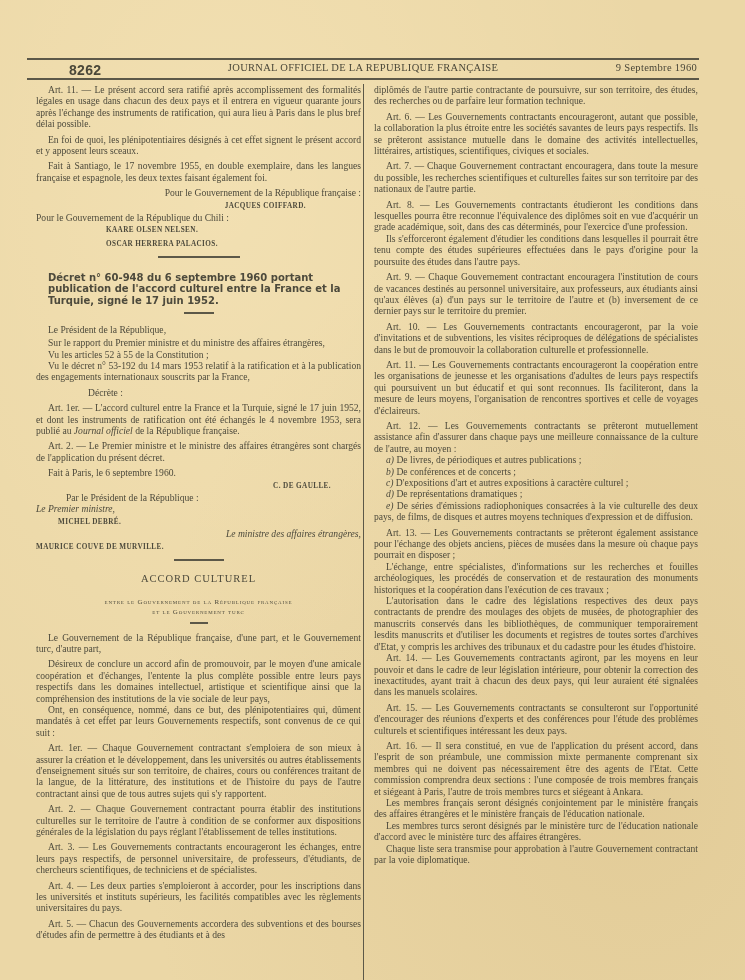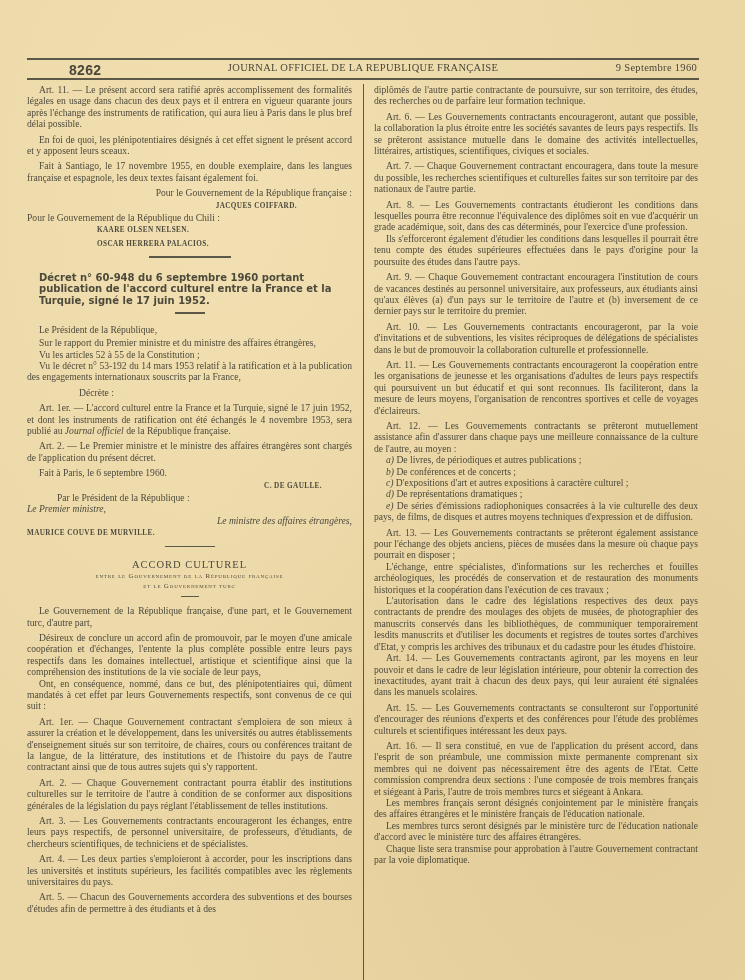--- a/index.html
+++ b/index.html
@@ -9,33 +9,33 @@
     radial-gradient(ellipse at 30% 20%, rgba(255,240,200,0.35), rgba(0,0,0,0) 60%),
     radial-gradient(ellipse at 85% 80%, rgba(200,170,110,0.25), rgba(0,0,0,0) 55%),
     #ebd7a6;}
   .rule{position:absolute;left:27px;width:672px;height:2px;background:#5c5848;}
   .header{position:absolute;left:27px;width:672px;top:62px;height:14px;font-size:10.5px;
     letter-spacing:0.3px;color:#4a4739;}
   .header .pg{position:absolute;left:2px;top:0;font-family:"Liberation Sans",sans-serif;font-weight:bold;font-size:14px;padding-left:40px;}
   .header .title{position:absolute;left:0;right:0;text-align:center;top:0;font-size:10.5px;}
   .header .date{position:absolute;right:2px;top:0;}
   .col{position:absolute;top:84px;font-size:9.6px;line-height:11.4px;text-align:justify;}
-  .colL{left:27px;width:325px;}
+  .colL{left:36px;width:325px;}
   .colR{left:374px;width:324px;}
   .divider{position:absolute;left:363px;top:84px;width:1px;height:896px;background:#5c5848;}
   p{margin:0 0 4px 0;text-indent:12px;}
   p.noind{text-indent:0;}
   .sig-right{text-align:right;}
   .sc{font-variant:small-caps;font-size:7.2px;letter-spacing:0.4px;font-weight:bold;}
   .decree-title{font-family:"DejaVu Sans","Liberation Sans",sans-serif;font-weight:bold;font-size:10px;line-height:11.5px;
     margin:14px 0 6px 0;text-indent:0;padding-left:12px;text-align:left;}
   .shortrule{width:30px;height:1.5px;background:#5c5848;margin:6px auto 10px auto;}
   .longrule{width:82px;height:1.5px;background:#5c5848;margin:6px auto 8px auto;}
   .ital{font-style:italic;}
-  .accord-title{text-align:center;font-size:10.5px;letter-spacing:1px;margin:12px 0 0 0;}
+  .accord-title{text-align:center;font-size:10.5px;letter-spacing:1px;margin:12px 0 13px 0;}
   .accord-sub{text-align:center;font-size:7px;letter-spacing:0.8px;line-height:10px;font-variant:small-caps;}
   .list p{text-indent:0;padding-left:12px;margin:0;}
   .tight{margin-bottom:0;}
 </style>
 </head>
 <body>
 
 <div class="paper"></div>
 
 <div class="rule" style="top:58px;"></div>
@@ -66,20 +66,21 @@
   <p class="tight">Sur le rapport du Premier ministre et du ministre des affaires étrangères,</p>
   <p class="tight">Vu les articles 52 à 55 de la Constitution ;</p>
   <p>Vu le décret n° 53-192 du 14 mars 1953 relatif à la ratification et à la publication des engagements internationaux souscrits par la France,</p>
   <p style="padding-left:40px;text-indent:12px;">Décrète :</p>
   <p><span>Art. 1er.</span><span> — L'accord culturel entre la France et la Turquie, signé le 17 juin 1952, et dont les instruments de ratification ont été échangés le 4 novembre 1953, sera publié au </span><span class="ital">Journal officiel</span><span> de la République française.</span></p>
   <p><span>Art. 2.</span><span> — Le Premier ministre et le ministre des affaires étrangères sont chargés de l'application du présent décret.</span></p>
   <p class="tight">Fait à Paris, le 6 septembre 1960.</p>
   <p class="noind tight" style="text-align:right;padding-right:30px;"><span class="sc">C. DE GAULLE.</span></p>
   <p class="tight" style="padding-left:18px;">Par le Président de la République :</p>
   <p class="tight ital" style="text-indent:0;">Le Premier ministre,</p>
+  <p class="noind tight" style="padding-left:22px;"><span class="sc">MICHEL DEBRÉ.</span></p>
   <p class="tight ital sig-right">Le ministre des affaires étrangères,</p>
   <p class="noind tight" style="text-align:left;padding-right:18px;"><span class="sc">MAURICE COUVE DE MURVILLE.</span></p>
   <div class="longrule" style="width:50px;"></div>
 
   <div class="accord-title">ACCORD CULTUREL</div>
   <div class="accord-sub">entre le Gouvernement de la République française</div>
   <div class="accord-sub">et le Gouvernement turc</div>
   <div class="shortrule" style="width:18px;margin:5px auto 8px auto;"></div>
 
   <p>Le Gouvernement de la République française, d'une part, et le Gouvernement turc, d'autre part,</p>

